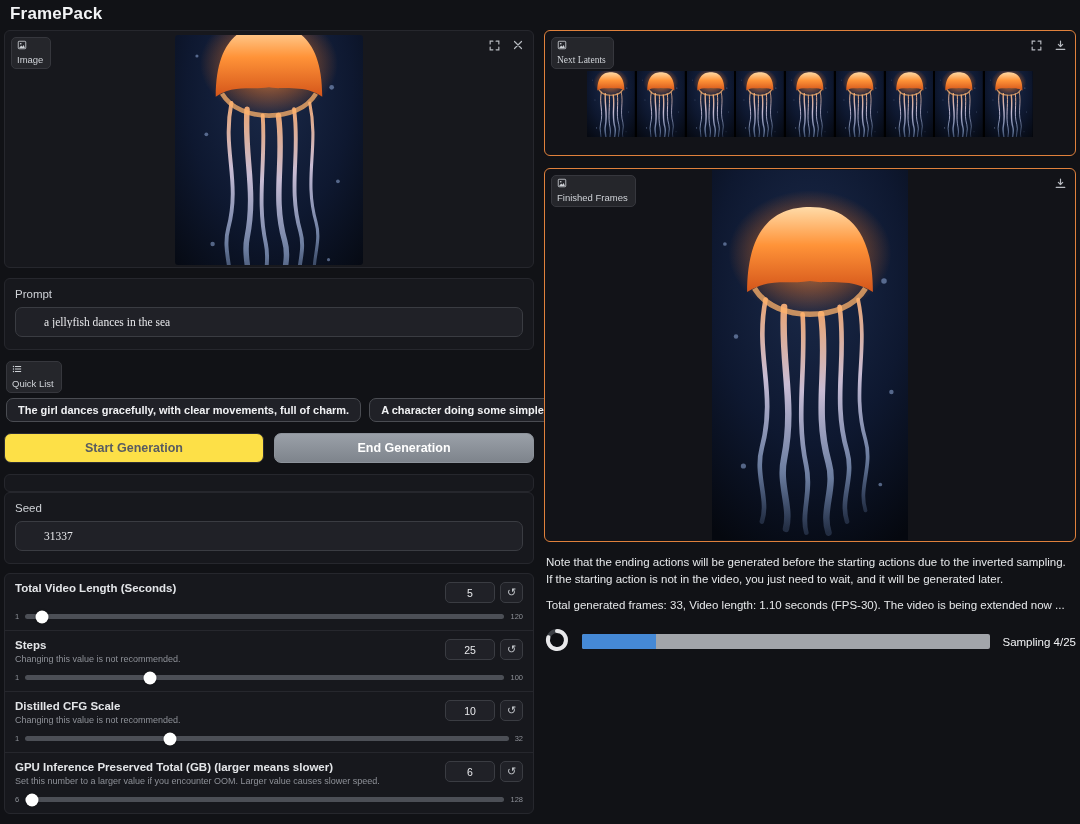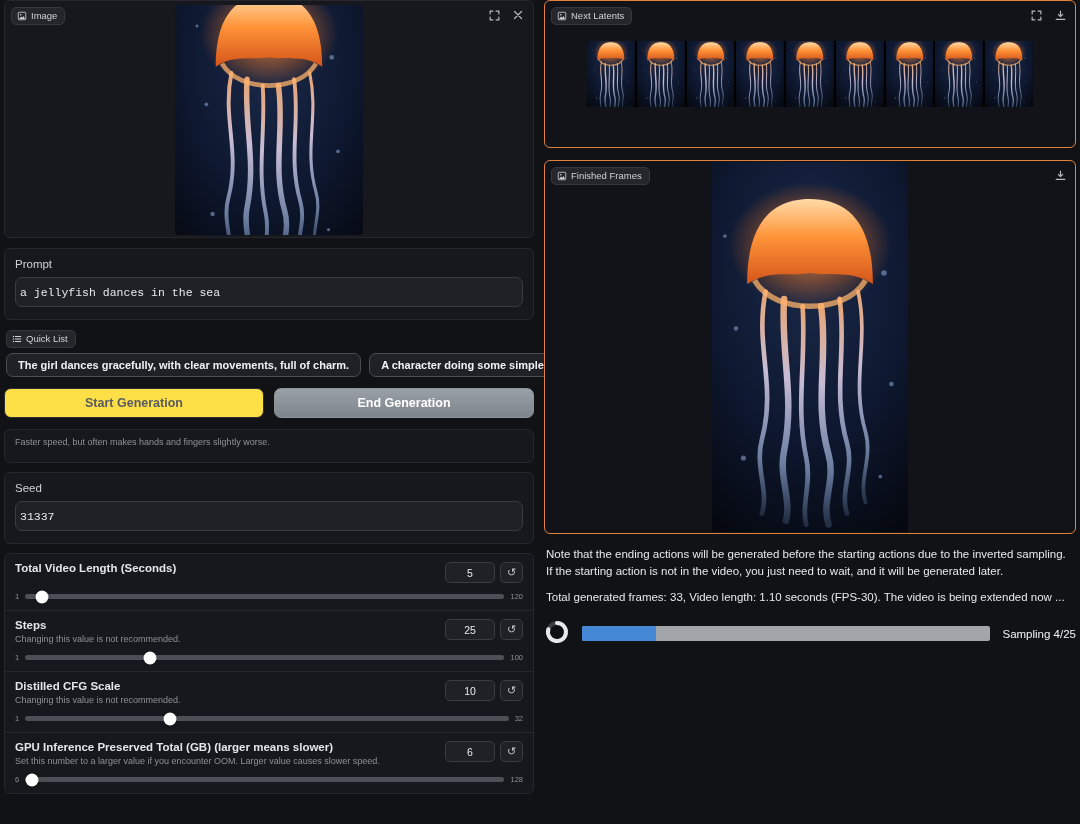--- a/index.html
+++ b/index.html
@@ -10,80 +10,80 @@
     font-family:"Liberation Sans", sans-serif;
   }
   h1.app-title { margin:4px 0 6px 10px; font-size:17px; font-weight:700; color:#f2f3f5; letter-spacing:.2px; }
   .cols { display:flex; gap:10px; padding:0 4px; }
   .col-left { width:530px; flex:none; display:flex; flex-direction:column; }
   .col-right { flex:1; min-width:0; display:flex; flex-direction:column; }
 
   .panel { background:#17181d; border:1px solid #26272d; border-radius:6px; position:relative; }
   .panel.orange { border:1.6px solid var(--accent); background:#121318; }
 
-  .badge { position:absolute; top:6px; left:6px; z-index:3; display:flex; align-items:center; gap:4px;
+  .badge { position:absolute; top:6px; left:6px; z-index:3; display:flex; gap:4px;
     background:#25262b; border:1px solid #36373d; color:#cfd2d7; font-size:9.5px;
-    padding:2px 7px 2px 5px; border-radius:5px; line-height:1.3; }
+    padding:2px 7px 2px 5px; border-radius:5px; line-height:1.3;flex-direction:column; }
   .badge svg { display:block; }
   .inline-badge { position:static; display:inline-flex; }
 
   .panel-icons { position:absolute; top:7px; right:8px; z-index:3; display:flex; gap:10px; color:#b7bac0; }
   .icon-btn { width:14px; height:14px; display:flex; align-items:center; justify-content:center; cursor:pointer; }
   .icon-btn svg { display:block; }
 
   .image-panel { height:238px; }
   .main-image { position:absolute; left:50%; top:4px; transform:translateX(-50%);
     width:188px; height:230px; border-radius:3px; overflow:hidden; }
   .jelly-slot svg.jelly { width:100%; height:100%; display:block; }
 
   .prompt-panel { margin-top:10px; padding:9px 10px 12px; }
   .field-label { display:block; font-size:11.5px; color:#cfd2d7; margin-bottom:7px; }
   .text-input { width:100%; height:30px; background:#202127; border:1px solid #3a3c42; border-radius:7px;
-    color:#e8e9ec; font-size:11.5px; padding:0 4px; font-family:Liberation Mono, monospace; outline:none; }
+    color:#e8e9ec; font-size:11.5px; padding:0 28px; font-family:Liberation Serif, serif; outline:none; }
 
   .quicklist { margin-top:10px; padding:0 2px; }
   .quick-buttons { display:flex; gap:8px; margin-top:5px;align-items:center; }
   .quick-btn { background:#202127; border:1px solid #4a4c52; color:#f0f1f3; font-size:11px; font-weight:600;
     padding:5px 11px; border-radius:7px; white-space:nowrap; font-family:inherit; cursor:pointer; }
 
   .action-row { display:flex; gap:10px; margin-top:11px; }
   .action-row button { flex:1; height:30px; border-radius:7px; font-size:12.5px; font-weight:700; font-family:inherit; cursor:pointer; }
   .btn-start { background:#fde047; border:1px solid #2c2d33; color:#585b61; }
   .btn-end { background:linear-gradient(#9aa0a8,#7e848c); border:1px solid #8d939b; color:#ffffff; }
 
   .teacache-panel { margin-top:11px; padding:7px 10px 9px; }
   .tiny-note { font-size:9px; color:#8e9198; margin:0 0 6px; }
   .check-row { display:flex; align-items:center; gap:7px; font-size:11.5px; font-weight:600; color:#eceef0; cursor:pointer; }
   .checkbox { width:14px; height:14px; border-radius:3px; background:#2a2b31; border:1px solid #4a4c52;
     display:flex; align-items:center; justify-content:center; flex:none; }
   .checkbox.checked { background:var(--accent); border-color:var(--accent); }
   .checkbox svg { display:none; }
   .checkbox.checked svg { display:block; }
 
-  .seed-panel { margin-top:9px; padding:9px 10px 12px; }
+  .seed-panel { padding:9px 10px 12px; }
 
   .sliders-panel { margin-top:9px; padding:0; }
   .slider-group { padding:8px 10px 9px; }
   .slider-group + .slider-group { border-top:1px solid #26272d; }
   .sg-head { display:flex; justify-content:space-between; align-items:flex-start; gap:10px; }
   .sg-label { font-size:11.5px; font-weight:600; color:#e3e5e8; }
   .sg-note { font-size:9px; color:#8e9198; margin-top:3px; }
   .sg-note:empty { display:none; }
   .sg-ctrl { display:flex; gap:5px; align-items:center; flex:none; }
   .num-input { width:50px; height:21px; text-align:center; background:#202127; border:1px solid #3a3c42;
     border-radius:5px; color:#e8e9ec; font-size:10.5px; font-family:inherit; outline:none; }
   .reset-btn { width:23px; height:21px; background:#202127; border:1px solid #3a3c42; border-radius:5px;
     color:#c6c9ce; font-size:11px; line-height:1; padding:0; cursor:pointer; font-family:inherit; }
   .sg-row { display:flex; align-items:center; gap:6px; margin-top:9px; }
   .sg-min,.sg-max { font-size:7.5px; color:#8e9198; flex:none; }
   .track { flex:1; height:5px; background:#4c4f56; border-radius:3px; position:relative; cursor:pointer; }
   .handle { position:absolute; top:50%; transform:translate(-50%,-50%); width:13px; height:13px;
     background:#ffffff; border-radius:50%; box-shadow:0 0 2px rgba(0,0,0,.6); cursor:grab; }
 
-  .latents-panel { height:148px; }
+  .latents-panel { height:126px;font-family:Liberation Serif, serif; }
   .latent-strip { position:absolute; left:50%; top:40px; transform:translateX(-50%);
     width:446px; height:66px; background:#000; display:flex; gap:2px; overflow:hidden; }
   .latent-frame { flex:1; overflow:hidden; background:#000; }
 
   .finished-panel { height:374px; margin-top:12px; }
   .finished-image { position:absolute; left:50%; top:1px; transform:translateX(-50%);
     width:196px; height:calc(100% - 2px); overflow:hidden; }
 
   .note-text { margin:12px 2px 0; font-size:11.5px; color:#e6e8ea; line-height:1.5; }
   .summary-text { margin:10px 2px 0; font-size:11.5px; color:#e6e8ea; }
@@ -116,20 +116,21 @@
     <linearGradient id="jftent" x1="0" y1="0" x2="0" y2="1">
       <stop offset="0%" stop-color="#ffb37a" stop-opacity="0.9"></stop>
       <stop offset="35%" stop-color="#e8d8f0" stop-opacity="0.85"></stop>
       <stop offset="75%" stop-color="#aac2ee" stop-opacity="0.6"></stop>
       <stop offset="100%" stop-color="#8fb0e8" stop-opacity="0.2"></stop>
     </linearGradient>
   </defs>
 </svg>
 
 <div class="page">
+  <h1 class="app-title">FramePack</h1>
 
   <div class="cols">
 
     <div class="col-left">
 
       <section class="panel image-panel">
         <div class="badge">
           <span>
             <svg viewBox="0 0 24 24" width="10" height="10">
                 <rect x="3" y="3" width="18" height="18" rx="2" fill="none" stroke="currentColor" stroke-width="2"></rect>
@@ -199,21 +200,20 @@
           <button class="quick-btn">A character doing some simple body movements.</button>
         </div>
       </section>
 
       <div class="action-row">
         <button class="btn-start">Start Generation</button>
         <button class="btn-end">End Generation</button>
       </div>
 
       <section class="panel teacache-panel">
-        <p class="tiny-note">Faster speed, but often makes hands and fingers slightly worse.</p>
       </section>
 
       <section class="panel seed-panel">
         <label class="field-label">Seed</label>
         <input class="text-input" value="31337" style="">
       </section>
 
       <section class="panel sliders-panel">
 
         <div class="slider-group">

